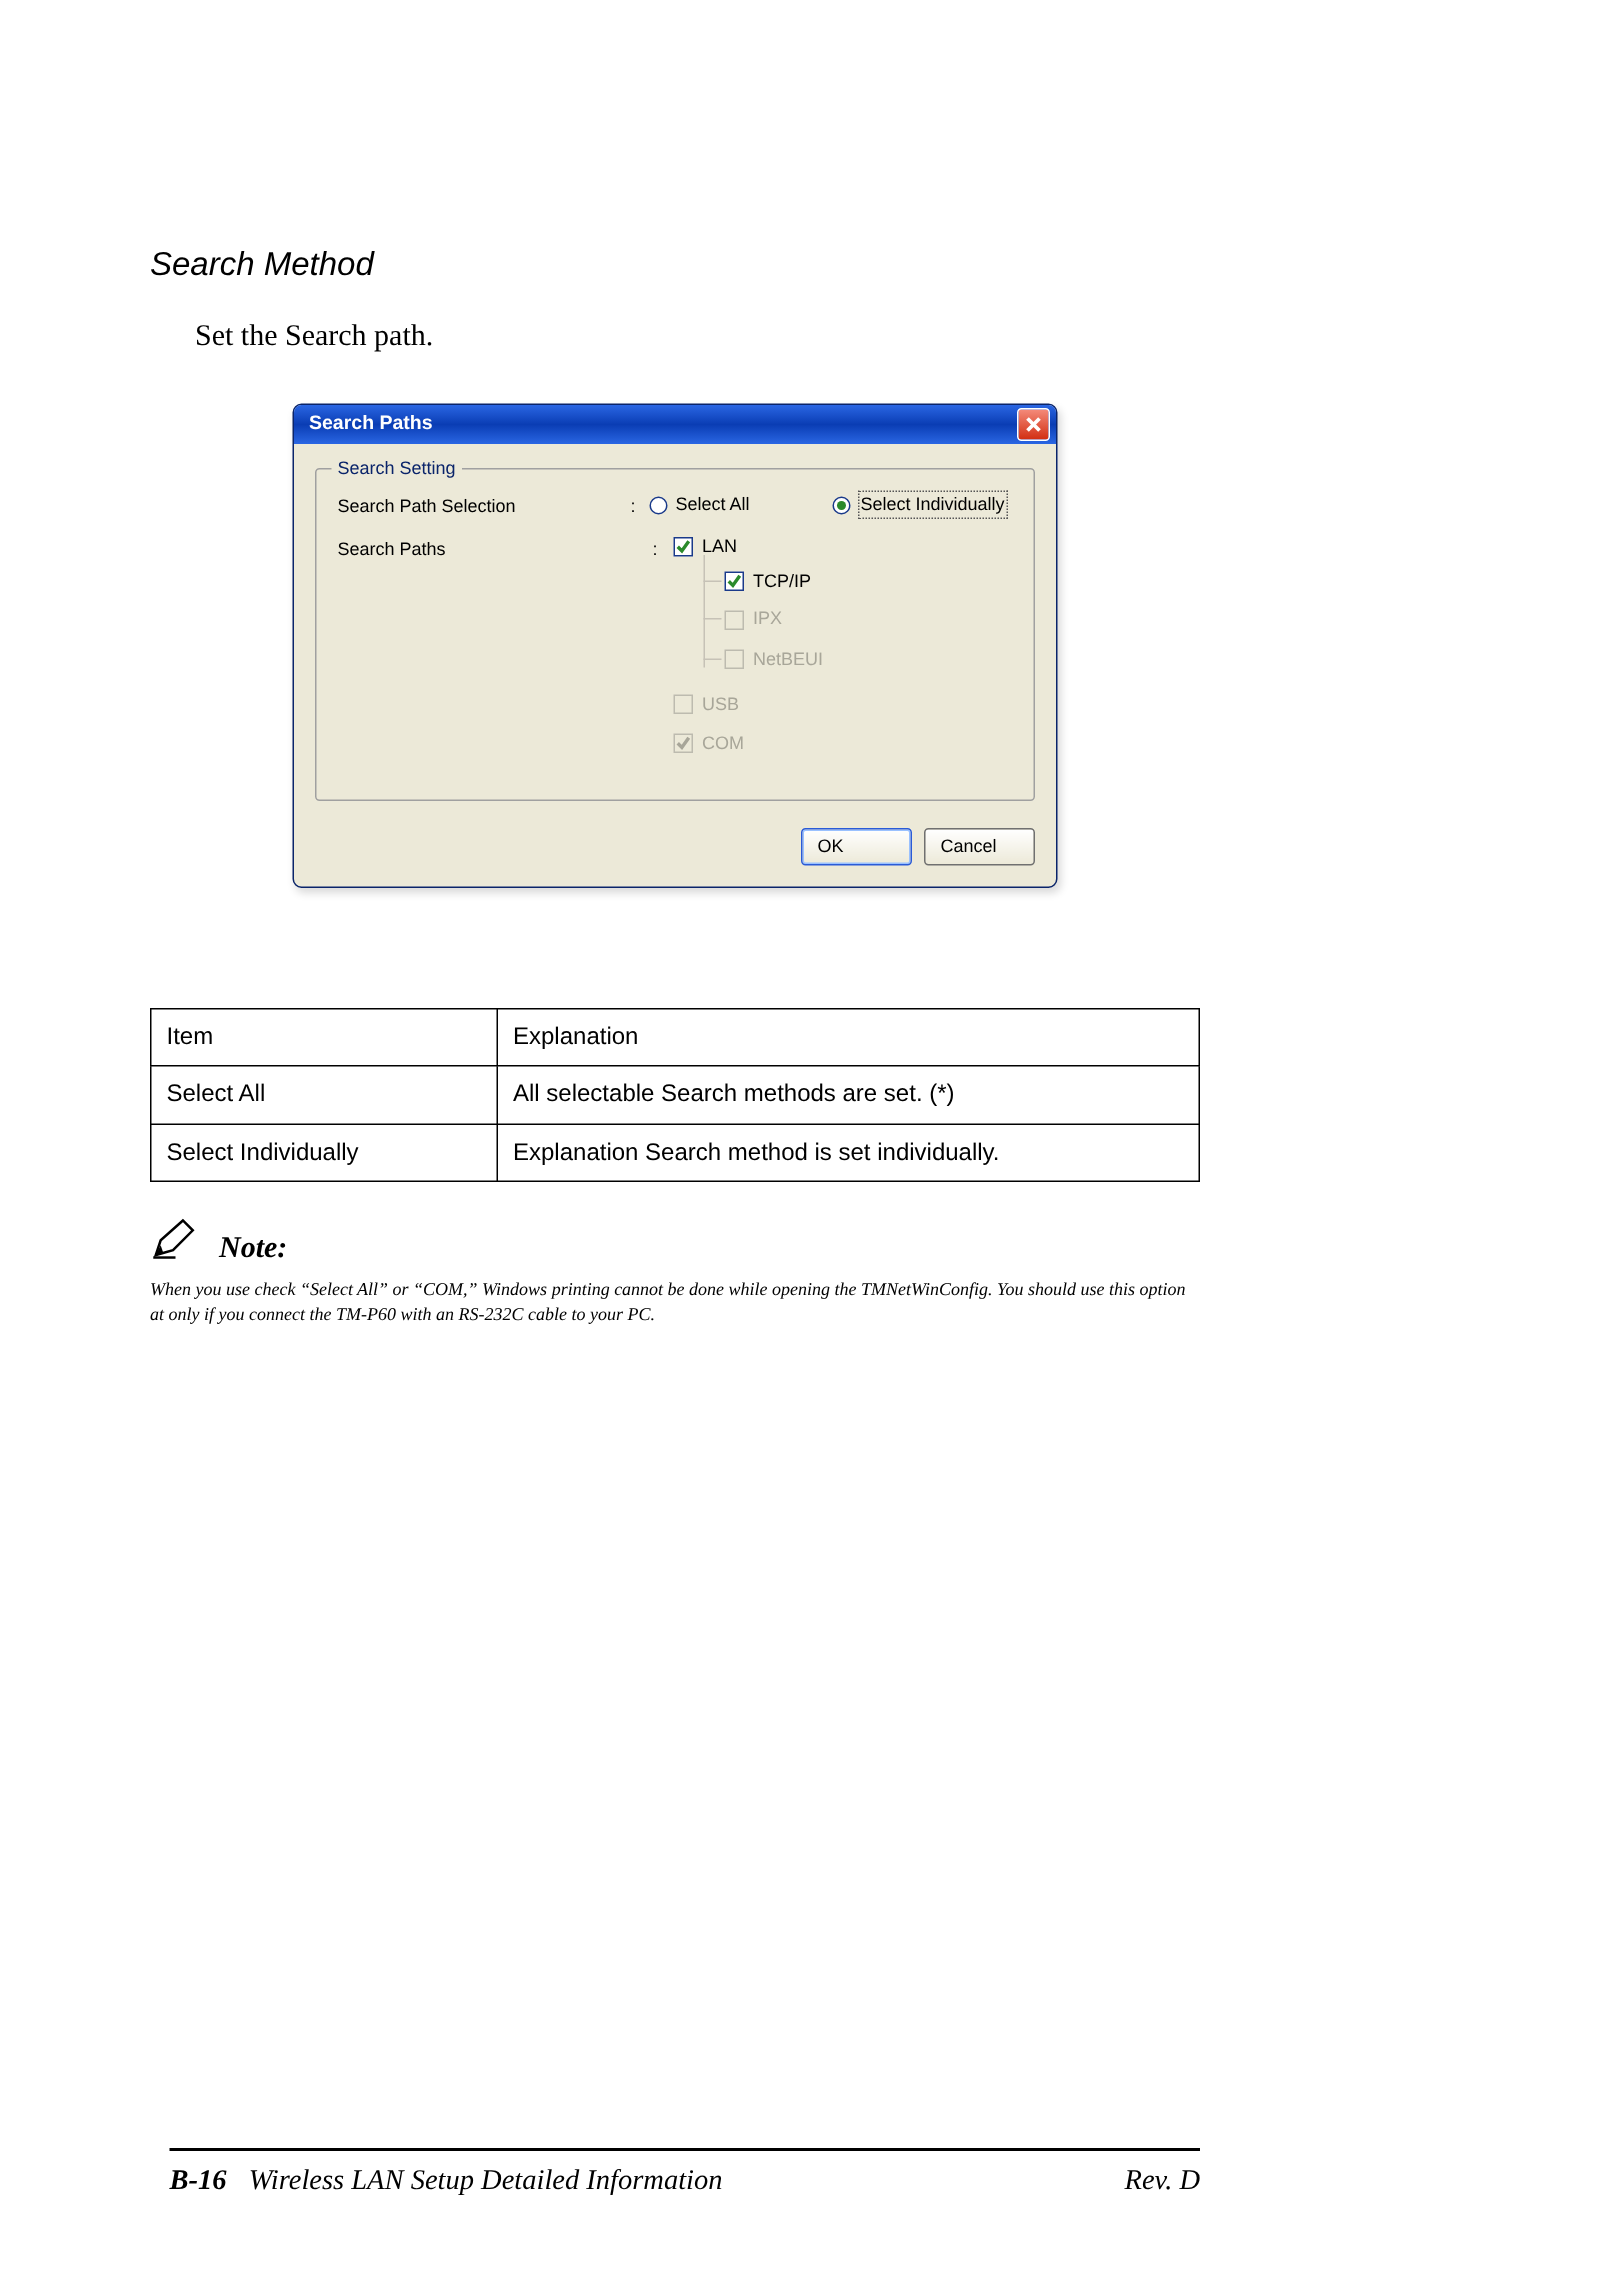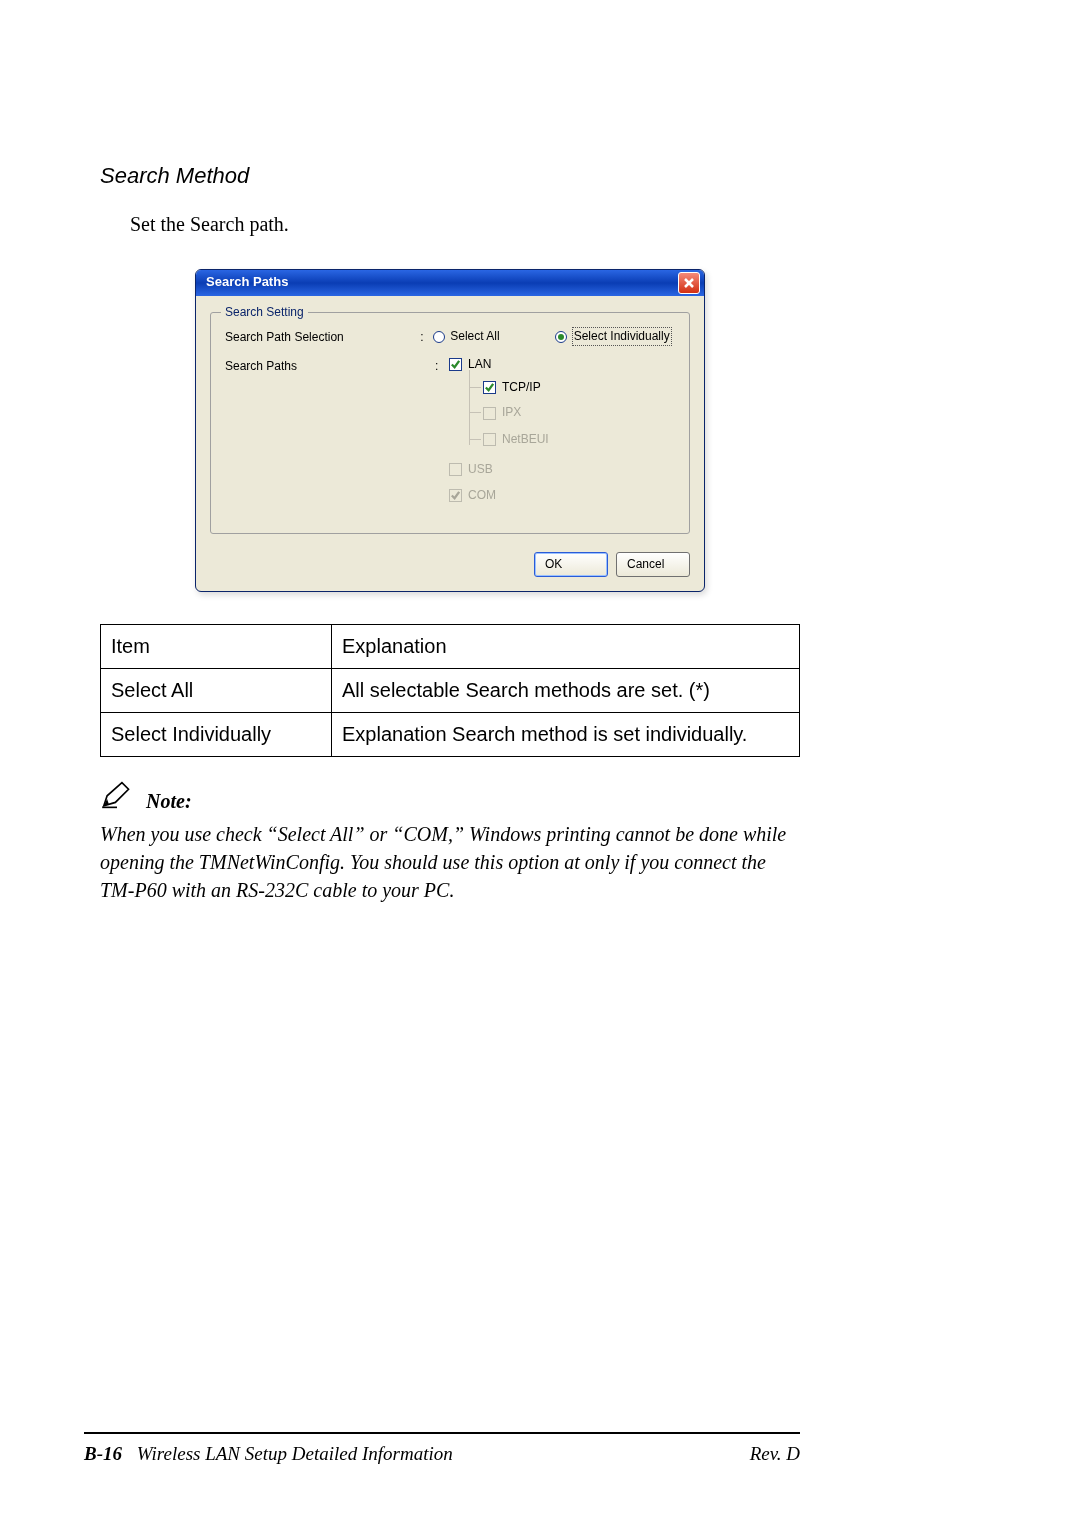--- a/index.html
+++ b/index.html
@@ -196,23 +196,23 @@
   }
   .btn.default {
     border: 1px solid #2a5bd7;
     box-shadow: inset 0 0 0 1px #9ac1ff;
   }
 
   
   table.doc-table {
     border-collapse: collapse;
     width: 100%;
-    margin-top: 32px;
+    margin-top: 80px;
     font-family: "Century Gothic", "Avant Garde", "Segoe UI", sans-serif;
-    font-size: 20px;
+    font-size: 16px;
   }
   table.doc-table th, table.doc-table td {
     border: 1px solid #000;
     padding: 7px 10px;
     text-align: left;
     font-weight: normal;
   }
 
   
   .note-block {
@@ -224,28 +224,28 @@
     align-items: flex-end;
     gap: 12px;
     margin-bottom: 4px;
   }
   .note-icon svg { width: 34px; height: 28px; }
   .note-label {
     font-weight: bold;
     font-size: 20px;
   }
   .note-body {
-    font-size: 20px;
+    font-size: 12px;
     line-height: 1.4;
   }
 
   
   .footer {
     position: absolute;
-    left: 84px;
+    left: 113px;
     right: 100px;
     bottom: 60px;
   }
   .footer-rule {
     border: none;
     border-top: 2.5px solid #000;
     margin: 0 0 6px 0;
   }
   .footer-line {
     display: flex;

